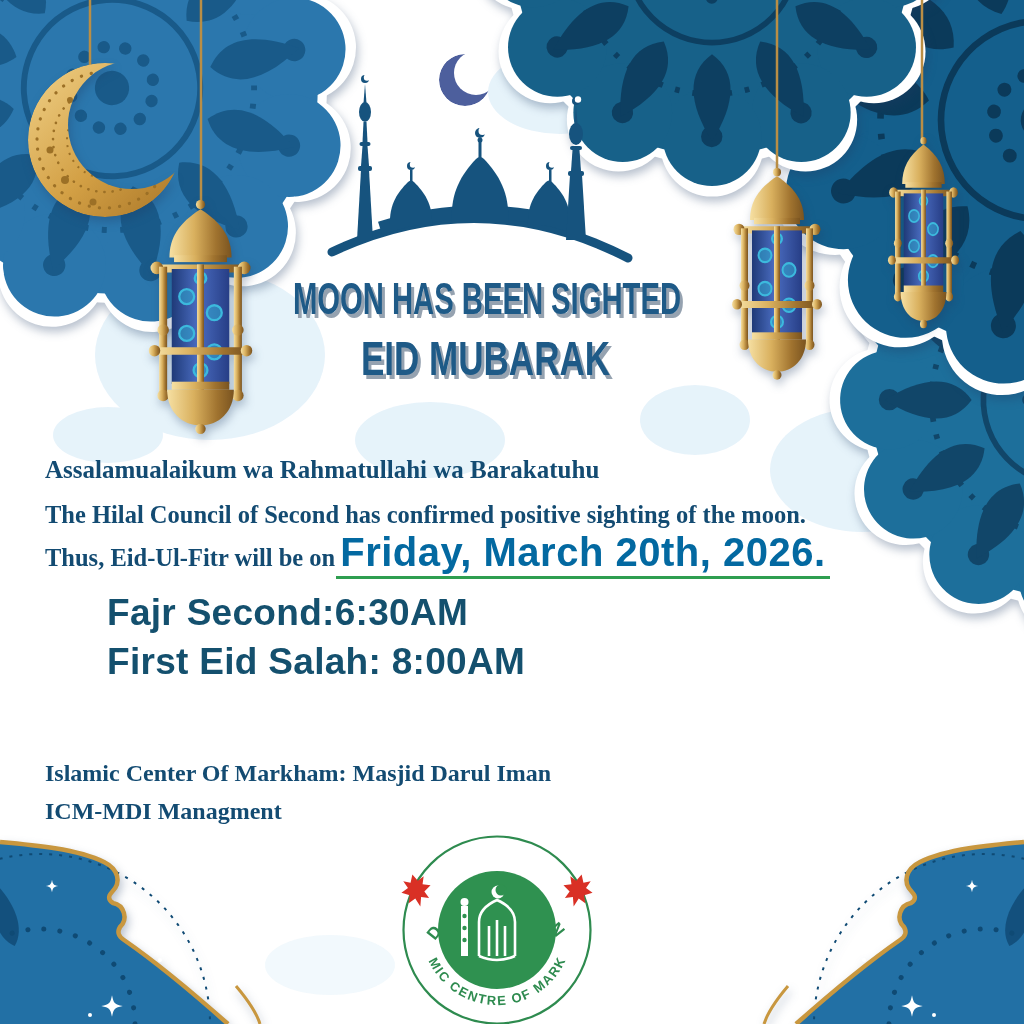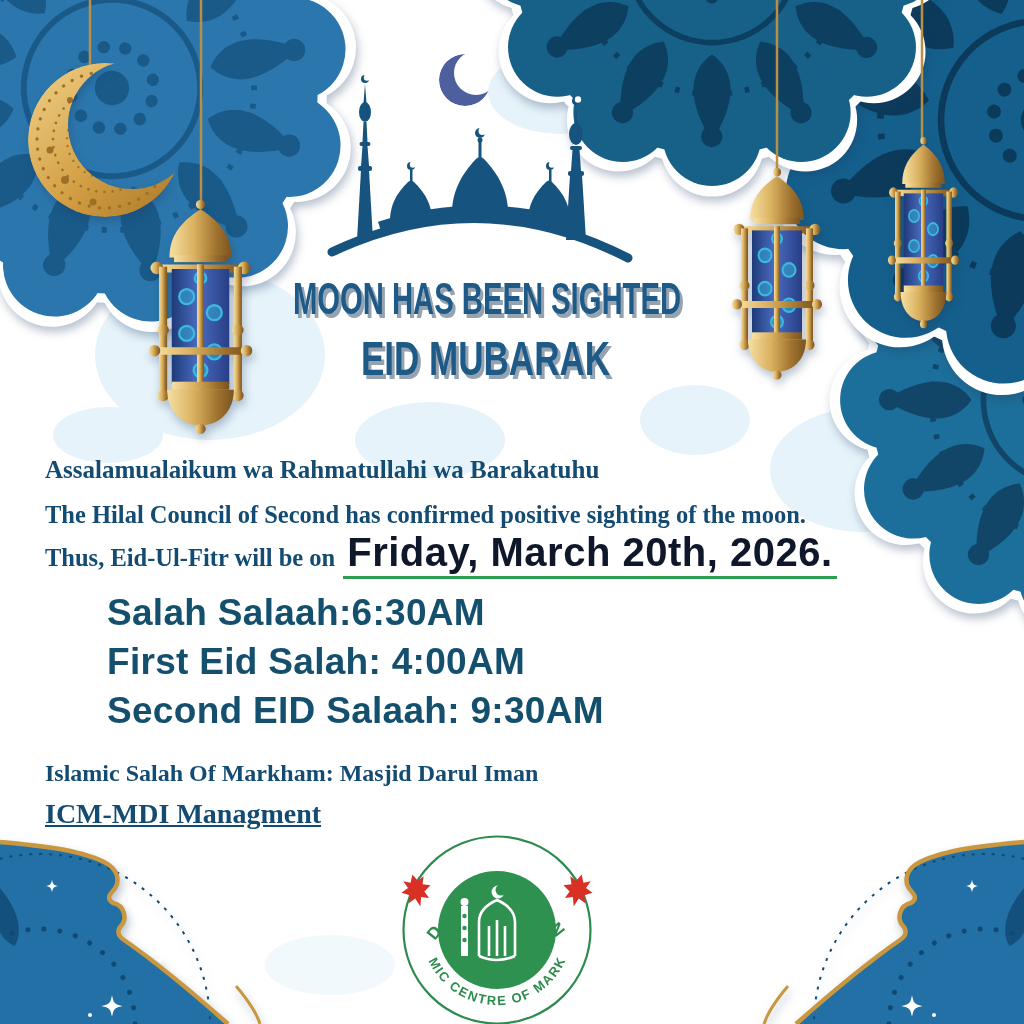--- a/index.html
+++ b/index.html
@@ -12,27 +12,27 @@
   .title-sh{fill:#95a2b0;font-family:"Liberation Sans",sans-serif;font-weight:800;font-size:45px;}
   .title-main{fill:#1e5a87;font-family:"Liberation Sans",sans-serif;font-weight:800;font-size:45px;}
   .t2{font-size:48px;}
   .logo-arc{fill:#2e8b4f;font-family:"Liberation Sans",sans-serif;font-weight:bold;
             font-size:17px;letter-spacing:4px;}
   .logo-arc.bottom{font-size:13px;letter-spacing:1.6px;}
   .txt{position:absolute;color:#134b72;white-space:nowrap;}
   .serifline{font-family:"Liberation Serif",serif;font-weight:bold;}
   .greeting{left:45px;top:456px;font-size:25px;}
   .a1{left:45px;top:501px;font-size:24.5px;}
-  .a2{left:45px;top:530px;font-size:24.5px;display:flex;align-items:baseline;gap:8px;}
+  .a2{left:45px;top:530px;font-size:24.5px;display:flex;align-items:baseline;gap:1px;}
   .eid-date{font-family:"Liberation Sans",sans-serif;font-weight:bold;font-size:40px;
-            color:#0f172a;border-bottom:3.5px solid #2f9e50;padding:0 4px 1px 4px;letter-spacing:.5px;}
+            color:#0369a1;border-bottom:3.5px solid #2f9e50;padding:0 4px 1px 4px;letter-spacing:.5px;}
   .prayers{left:107px;top:588px;font-family:"Liberation Sans",sans-serif;font-weight:bold;
            font-size:37px;color:#14506e;line-height:49px;letter-spacing:.3px;}
   .org1{left:45px;top:760px;font-size:24px;}
-  .org2{left:45px;top:798px;font-size:28px;text-decoration:underline;}
+  .org2{left:45px;top:798px;font-size:24px;}
 </style>
 </head>
 <body>
 
 <div class="poster">
 
 <svg class="art" width="1024" height="1024" viewBox="0 0 1024 1024">
 <defs>
   <linearGradient id="gg" x1="0" y1="0" x2="1" y2="0">
     <stop offset="0" stop-color="#f6e0a3"></stop>
@@ -304,21 +304,20 @@
 <div class="txt serifline greeting">Assalamualaikum wa Rahmatullahi wa Barakatuhu</div>
 
 <div class="txt serifline a1">The Hilal Council of Second has confirmed positive  sighting of the moon.</div>
 
 <div class="txt serifline a2">
   <span>Thus, Eid-Ul-Fitr will be on</span>
   <span class="eid-date">Friday, March 20th, 2026.</span>
 </div>
 
 <div class="txt prayers">
-  <div>Salah Salaah:6:30AM</div>
-  <div>First Eid Salah: 4:00AM</div>
-  <div>Second EID Salaah: 9:30AM</div>
+  <div>Fajr Second:6:30AM</div>
+  <div>First Eid Salah: 8:00AM</div>
 </div>
 
-<div class="txt serifline org1">Islamic Salah Of Markham: Masjid Darul Iman</div>
+<div class="txt serifline org1">Islamic Center Of Markham: Masjid Darul Iman</div>
 <div class="txt serifline org2">ICM-MDI Managment</div>
 
 </div>
 
 </body></html>

